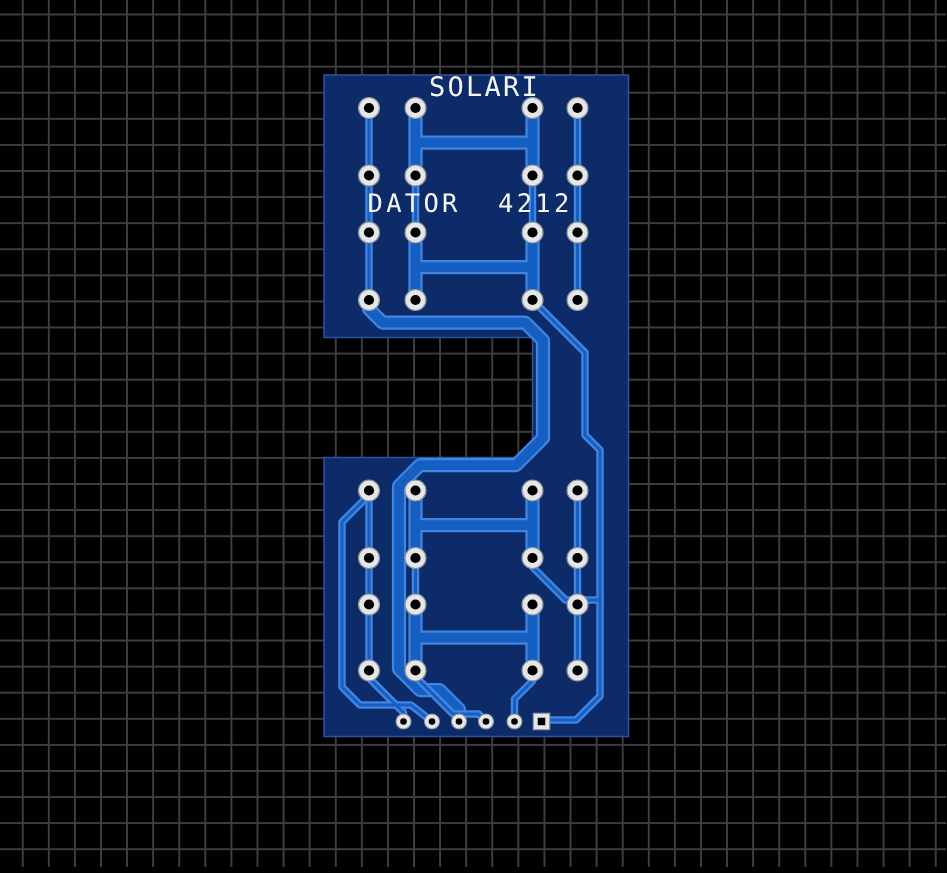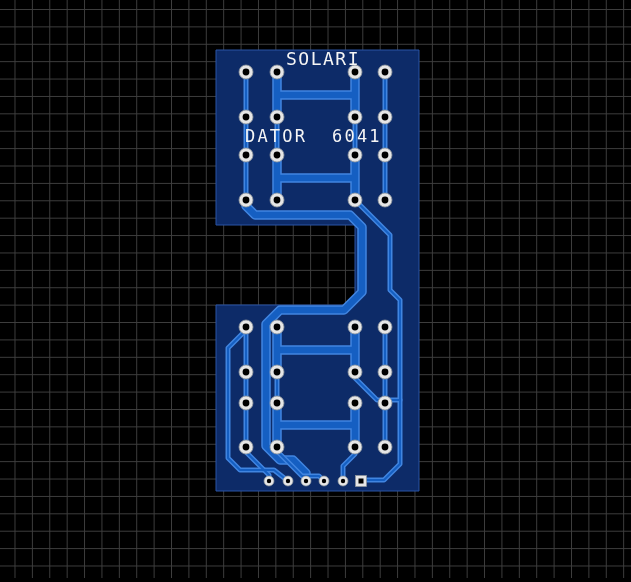--- a/index.html
+++ b/index.html
@@ -141,14 +141,14 @@
         <circle cx="306" cy="481" r="2.2" fill="#000000"></circle>
         <circle cx="324" cy="481" r="5" fill="#e6e6e6" stroke="#8f969c" stroke-width="0.7"></circle>
         <circle cx="324" cy="481" r="2.2" fill="#000000"></circle>
         <circle cx="343" cy="481" r="5" fill="#e6e6e6" stroke="#8f969c" stroke-width="0.7"></circle>
         <circle cx="343" cy="481" r="2.2" fill="#000000"></circle>
         <rect x="355.5" y="475.5" width="11" height="11" fill="#e6e6e6" stroke="#8f969c" stroke-width="0.7"></rect>
         <rect x="358.5" y="478.5" width="5" height="5" fill="#000000"></rect>
       </g>
   </svg>
   <div class="silk silk-solari">SOLARI</div>
-  <div class="silk silk-dator">DATOR  6041</div>
+  <div class="silk silk-dator">DATOR  4212</div>
 </div>
 
 </body></html>

